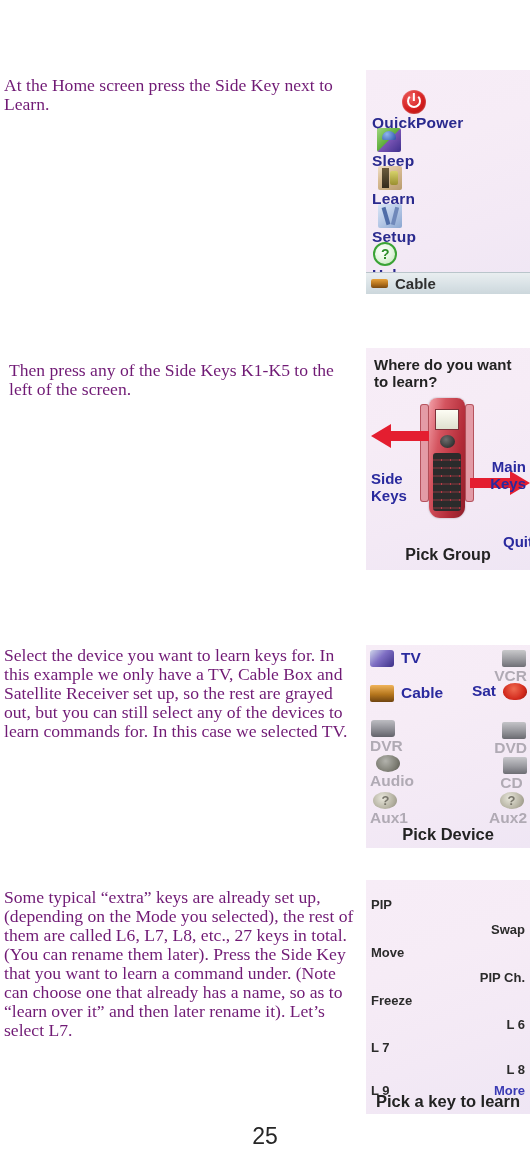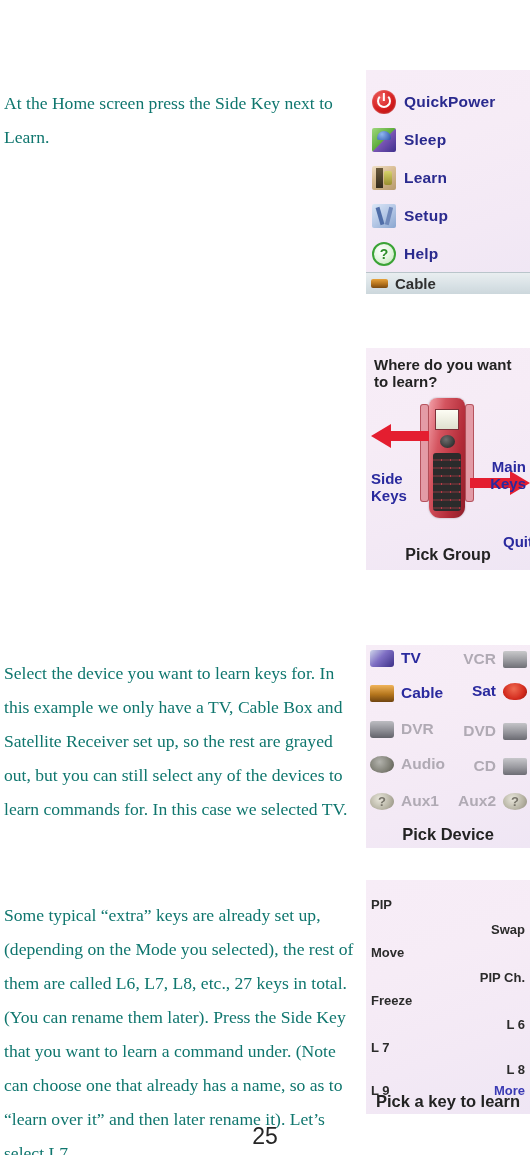--- a/index.html
+++ b/index.html
@@ -34,37 +34,36 @@
     font-size: 20.5px;
     letter-spacing: 0.2px;
     margin-left: 33px;
   }
 
   
   .para {
     position: absolute;
     font-family: "Liberation Serif", serif;
     font-size: 17.6px;
-    line-height: 34px;
-    color: #0f766e;
+    line-height: 19px;
+    color: #701a75;
     width: 352px;
-    margin-top: 10px;
   }
 
   
   .panel {
     position: absolute;
     background: linear-gradient(160deg, #f7edf7 0%, #f6ecf6 35%, #f3e9f5 70%, #efe6f4 100%);
     overflow: hidden;
   }
   .panel-inner { position: absolute; left: 0; top: 0; right: 0; bottom: 0; }
   .blurry { filter: blur(0.35px); }
 
   
-  .menu-row { position: absolute; display: flex; align-items: center; }
+  .menu-row { position: absolute; display: flex; align-items: center; flex-direction: column; }
   .menu-ico {
     width: 24px; height: 24px;
     margin-right: 8px;
     position: relative;
     flex: 0 0 auto;
   }
   .menu-text {
     font-family: "Liberation Sans", sans-serif;
     font-weight: bold;
     font-size: 15.5px;
@@ -272,21 +271,21 @@
     font-family: "Liberation Sans", sans-serif;
     font-weight: bold;
     font-size: 15.5px;
   }
   .dev.left  { left: 4px; }
   .dev.right { right: 3px; flex-direction: row-reverse; }
   .dev .dico { width: 24px; height: 17px; flex: 0 0 auto; }
   .dev.left  .dico { margin-right: 7px; }
   .dev.right .dico { margin-left: 7px; }
   .dev.on  { color: #2a2a9e; }
-  .dev.off { color: #b0aab4; }
+  .dev.off { color: #b0aab4; flex-direction: column; }
   .dico-tv   { border-radius: 3px; background: linear-gradient(135deg,#cfd6ea 0%,#7f6fc4 45%,#3c2f87 100%); height:20px; width:20px;}
   .dico-cable{ border-radius: 2px; background: linear-gradient(180deg,#f0b45a 0%,#b5761d 55%,#6f4410 100%); }
   .dico-sat  { border-radius: 50% 50% 45% 45%; background: radial-gradient(circle at 45% 35%, #ef6a50 0%, #d32b1e 60%, #8d1510 100%); height: 21px; width: 21px;}
   .dico-vcr  { border-radius: 2px; background: linear-gradient(180deg,#c9c9cb 0%,#9a9a9f 55%,#6f6f76 100%); }
   .dico-dvr  { border-radius: 3px; background: linear-gradient(180deg,#bdbdc2 0%,#8d8d94 55%,#62626a 100%); }
   .dico-dvd  { border-radius: 2px; background: linear-gradient(180deg,#c4c4c8 0%,#95959b 55%,#6a6a71 100%); }
   .dico-audio{ border-radius: 50%; background: radial-gradient(circle at 40% 35%, #b3b3ad 0%, #7e7e74 60%, #55554c 100%); height: 21px; width: 21px;}
   .dico-cd   { border-radius: 2px; background: linear-gradient(180deg,#c7c7cb 0%,#99999f 55%,#6d6d74 100%); }
   .dico-aux  { border-radius: 50%; background: radial-gradient(circle at 40% 35%, #e9e7dc 0%, #b6b3a3 60%, #8d8a7b 100%); height: 20px; width: 20px; position: relative;}
   .dico-aux::after {
@@ -375,20 +374,21 @@
       </div>
 
       <div class="statusbar">
         <span class="cab-ico"></span>
         <span class="cab-text">Cable</span>
       </div>
 
     </div>
   </div>
 
+  <div class="para" style="left:9px; top:361px; width:348px;">Then press any of the Side Keys K1-K5 to the left of the screen.</div>
 
   <div class="panel blurry" style="left:366px; top:348px; width:164px; height:222px;">
     <div class="panel-inner">
 
       <div class="p2-q">
         <div>Where do you want</div>
         <div>to learn?</div>
       </div>
 
       <div class="remote">

